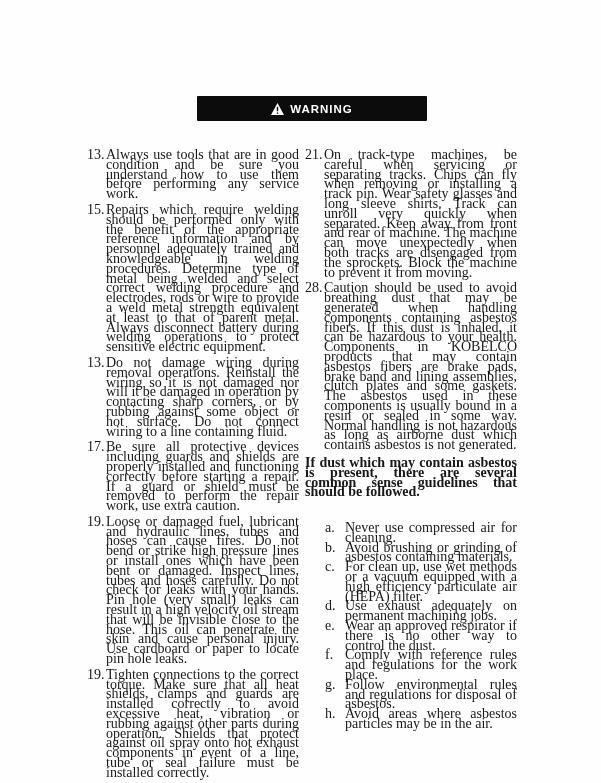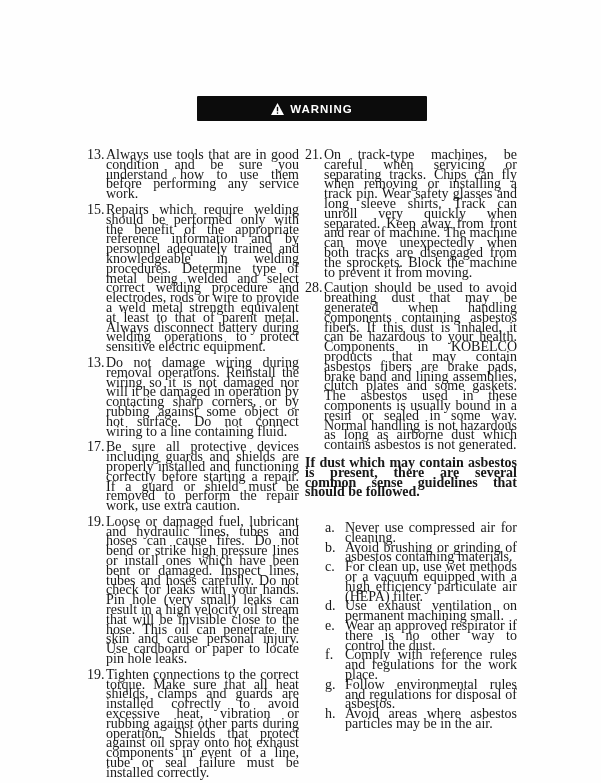--- a/index.html
+++ b/index.html
@@ -128,21 +128,21 @@
       <div class="sub-item">
         <span class="letter">b.</span>
         <span>Avoid brushing or grinding of asbestos containing materials.</span>
       </div>
       <div class="sub-item">
         <span class="letter">c.</span>
         <span>For clean up, use wet methods or a vacuum equipped with a high efficiency particulate air (HEPA) filter.</span>
       </div>
       <div class="sub-item">
         <span class="letter">d.</span>
-        <span>Use exhaust ventilation on permanent machining small.</span>
+        <span>Use exhaust adequately on permanent machining jobs.</span>
       </div>
       <div class="sub-item">
         <span class="letter">e.</span>
         <span>Wear an approved respirator if there is no other way to control the dust.</span>
       </div>
       <div class="sub-item">
         <span class="letter">f.</span>
         <span>Comply with reference rules and regulations for the work place.</span>
       </div>
       <div class="sub-item">

